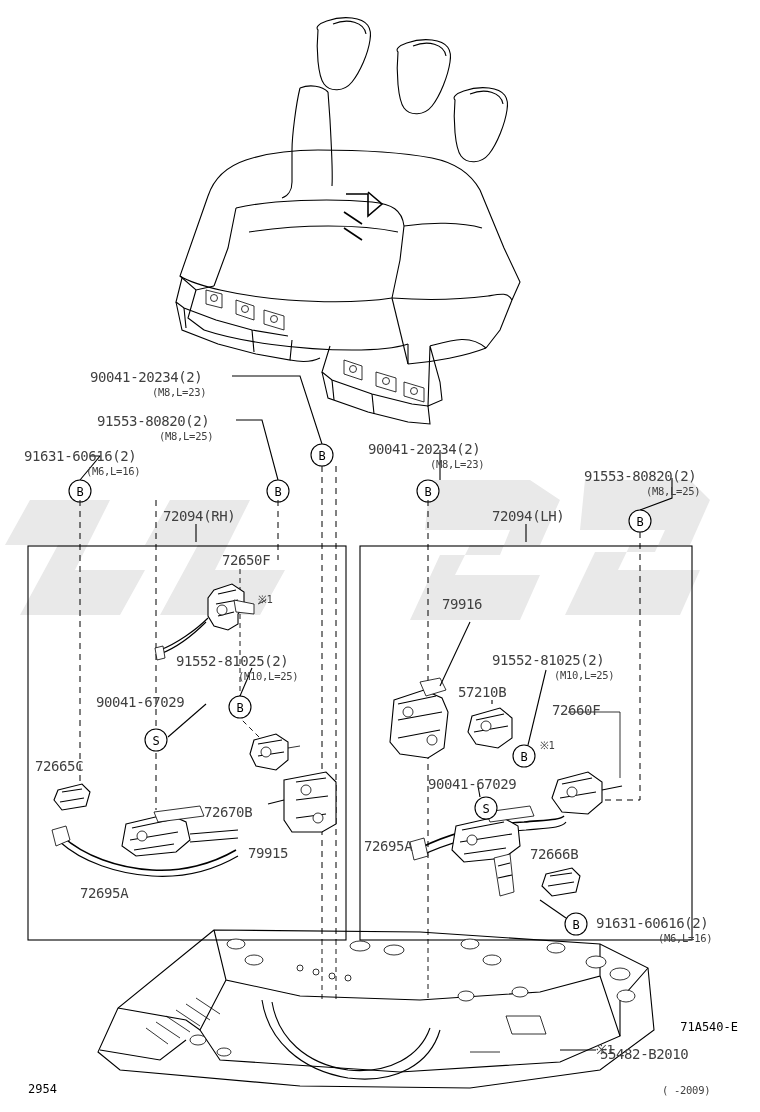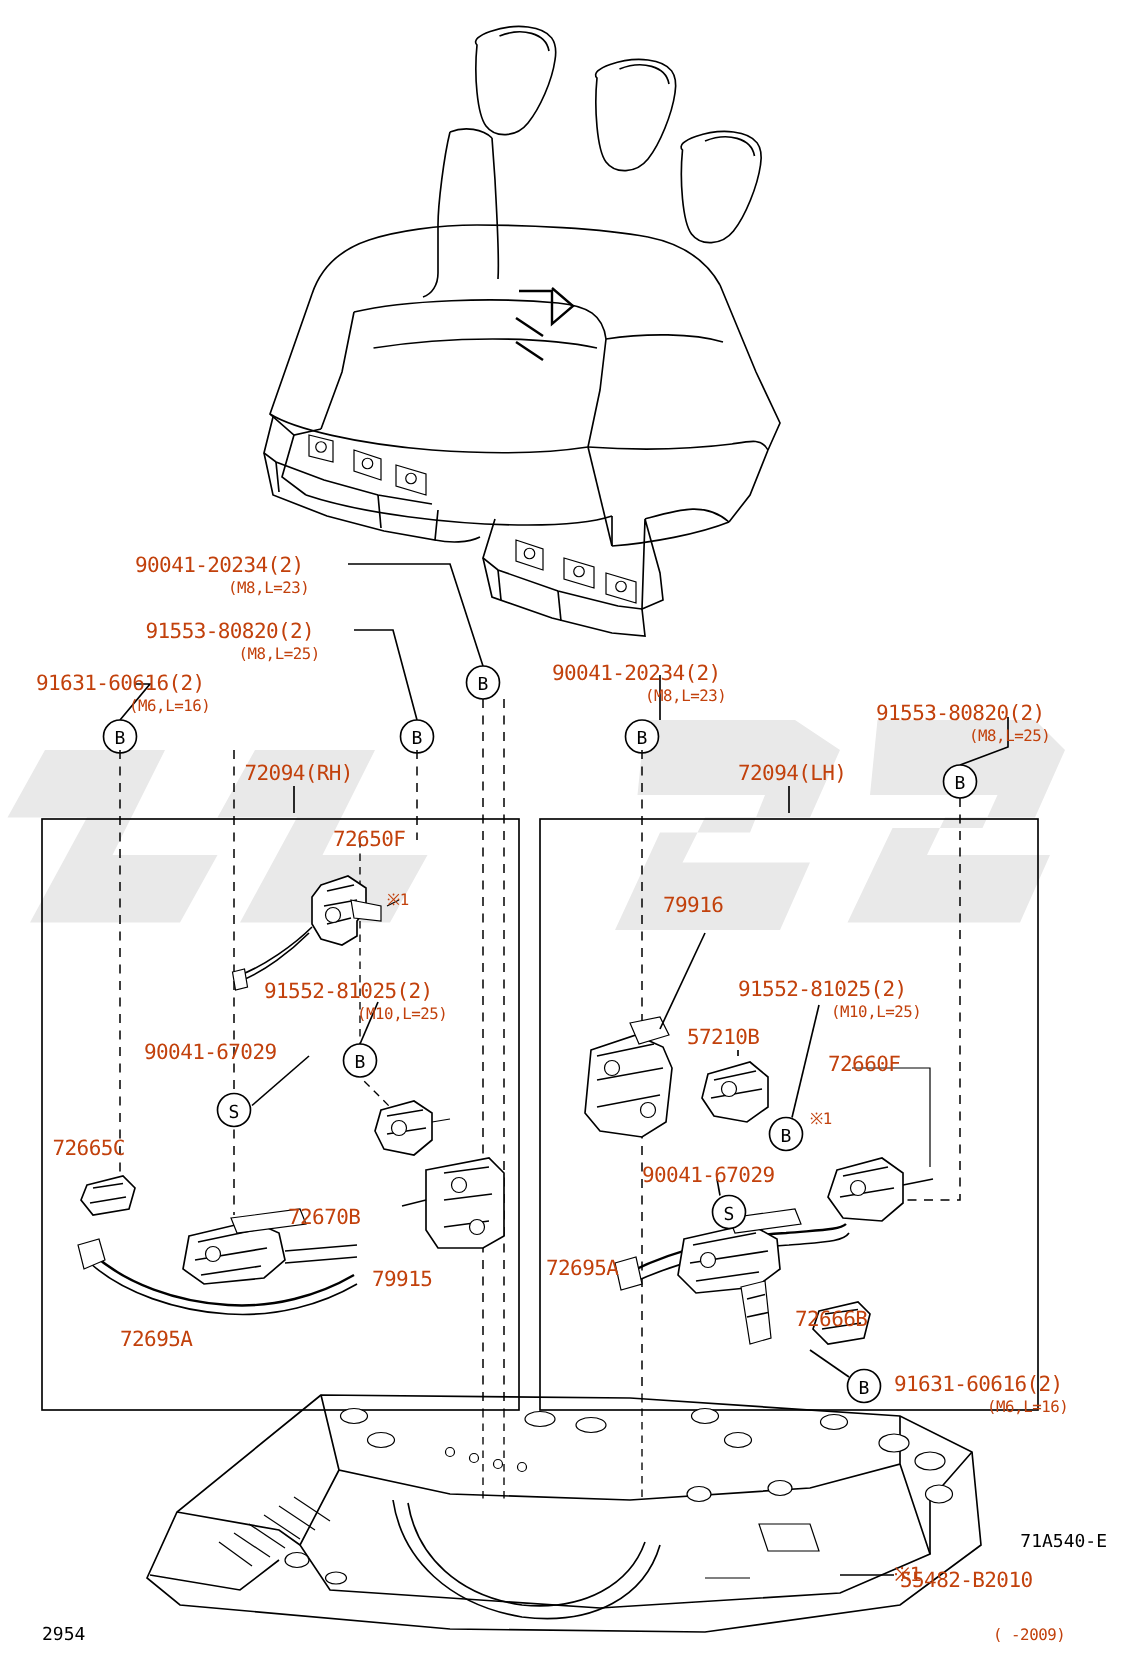--- a/index.html
+++ b/index.html
@@ -19,21 +19,21 @@
     position: absolute;
     left: 0; top: 0;
     width: 760px; height: 1112px;
   }
   .lbl {
     position: absolute;
     font-family: "DejaVu Sans Mono", "Liberation Mono", monospace;
     font-size: 14px;
     letter-spacing: -0.4px;
     white-space: nowrap;
-    color: #c2410c;
+    color: #404040;
   }
   .lbl.sm {
     font-size: 10.5px;
     letter-spacing: -0.3px;
   }
   .footer {
     position: absolute;
     font-size: 12px;
     font-family: "DejaVu Sans Mono", "Liberation Mono", monospace;
   }
@@ -347,25 +347,25 @@
     <div class="lbl" style="left: 442px; top: 596px; text-align: right;">79916</div>
     <div class="lbl" style="left: 176px; top: 653px;">91552-81025(2)</div>
     <div class="lbl sm" style="left: 238px; top: 670px;">(M10,L=25)</div>
     <div class="lbl" style="left: 492px; top: 652px;">91552-81025(2)</div>
     <div class="lbl sm" style="left: 554px; top: 669px;">(M10,L=25)</div>
     <div class="lbl" style="left: 458px; top: 684px;">57210B</div>
     <div class="lbl" style="left: 552px; top: 702px;">72660F</div>
     <div class="lbl" style="left: 96px; top: 694px;">90041-67029</div>
     <div class="lbl" style="left: 428px; top: 776px;">90041-67029</div>
     <div class="lbl" style="left: 35px; top: 758px;">72665C</div>
-    <div class="lbl" style="left: 192px; top: 804px; text-align: center;">72670B</div>
+    <div class="lbl" style="left: 204px; top: 804px; text-align: center;">72670B</div>
     <div class="lbl" style="left: 248px; top: 845px;">79915</div>
     <div class="lbl" style="left: 80px; top: 885px;">72695A</div>
     <div class="lbl" style="left: 364px; top: 838px;">72695A</div>
-    <div class="lbl" style="left: 530px; top: 872px;">72666B</div>
+    <div class="lbl" style="left: 530px; top: 846px;">72666B</div>
     <div class="lbl" style="left: 596px; top: 915px;">91631-60616(2)</div>
     <div class="lbl sm" style="left: 658px; top: 932px;">(M6,L=16)</div>
     <div class="lbl" style="left: 600px; top: 1046px;">55482-B2010</div>
     <div class="lbl sm" style="left: 662px; top: 1063px; margin-top: 21px;">(       -2009)</div>
   </div>
 
 <div class="footer" style="left:28px; top:1082px;">2954</div>
 <div class="footer" style="right:22px; top:1020px;text-align:center;">71A540-E</div>
 
 <div class="lbl sm" style="left:258px; top:592px;">※1</div>

